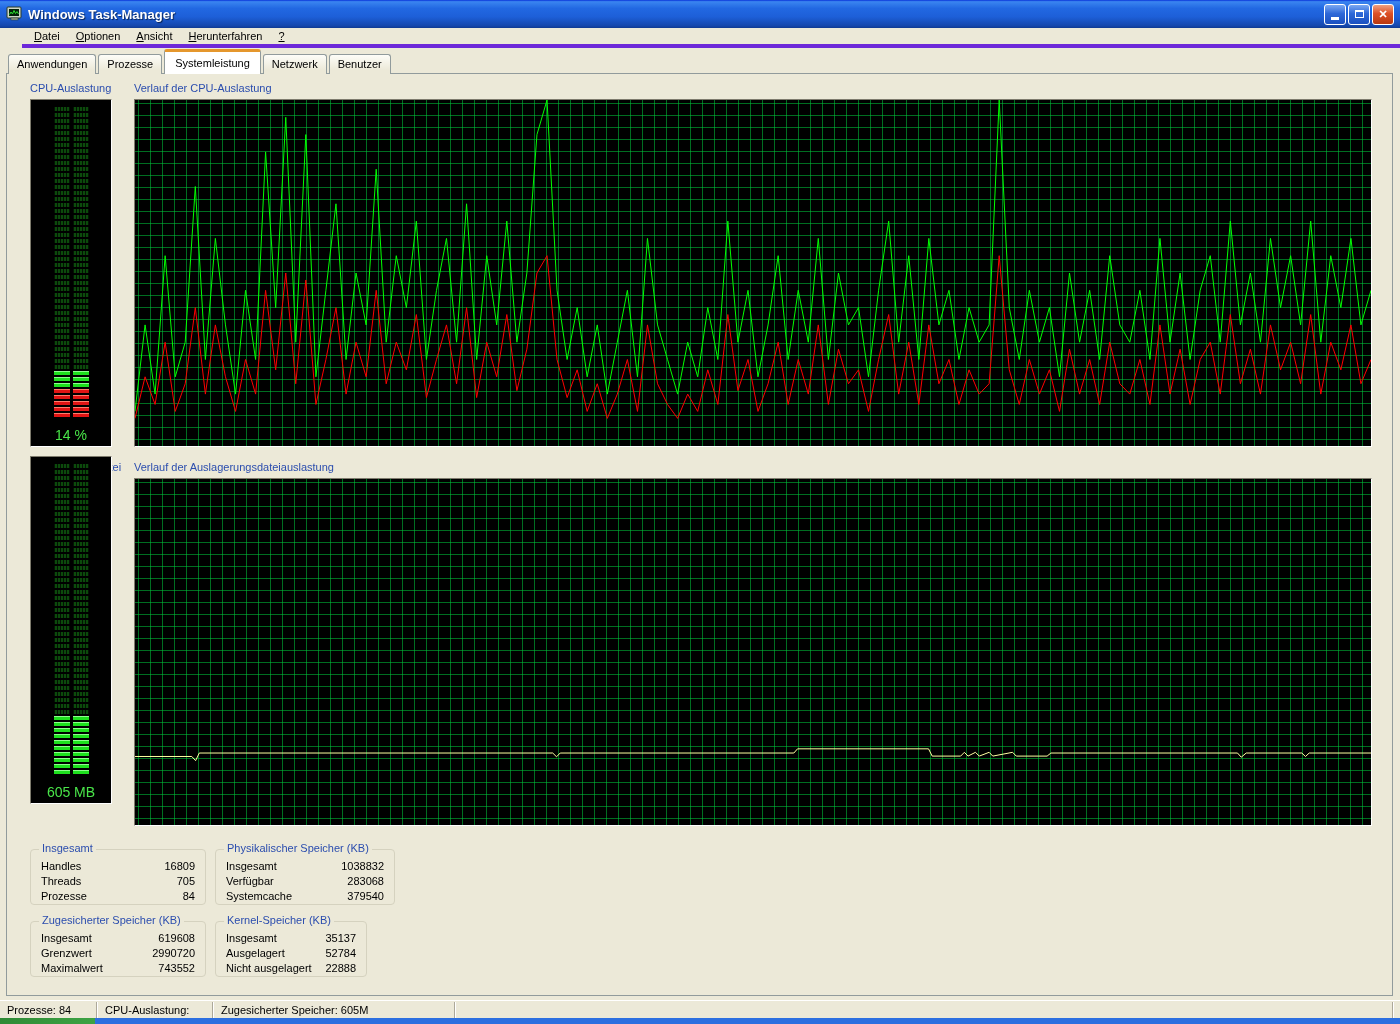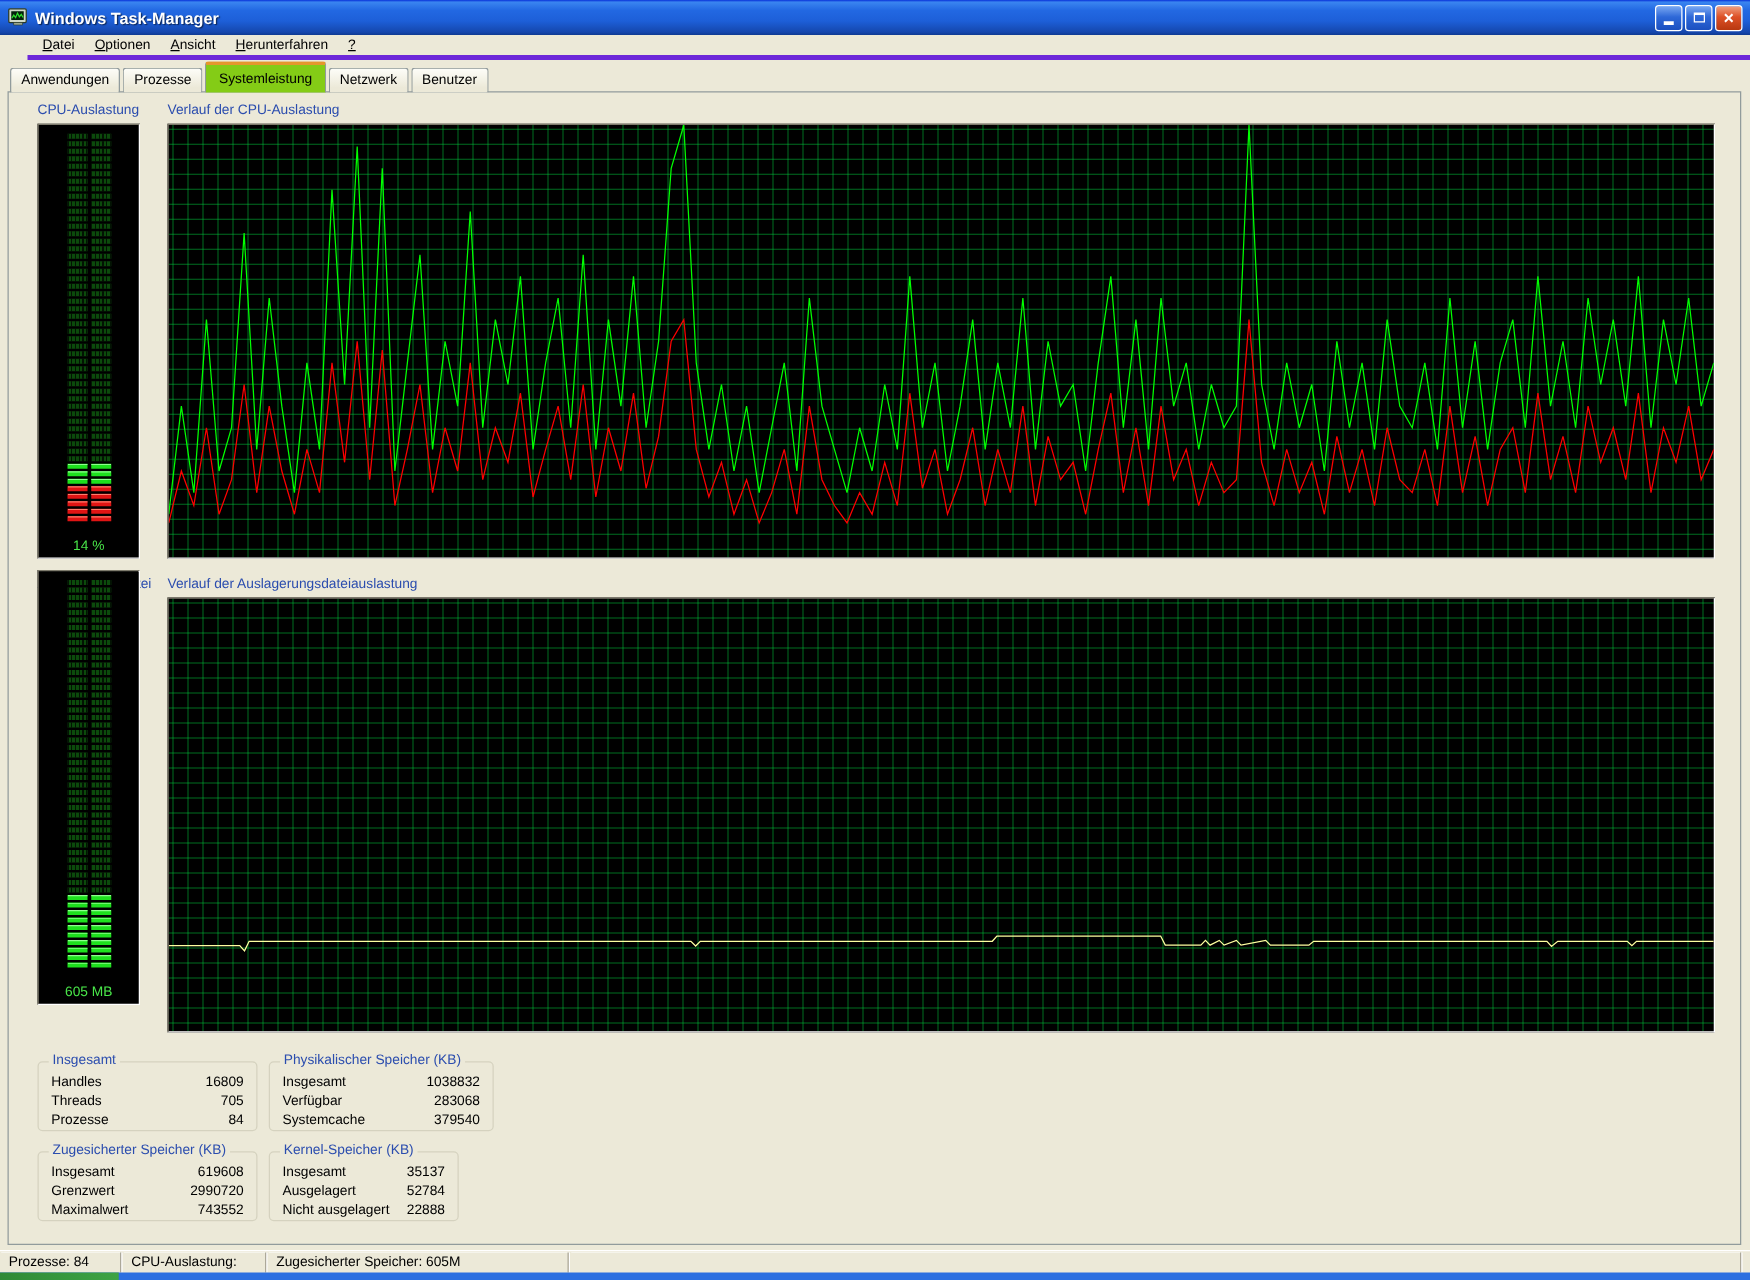--- a/index.html
+++ b/index.html
@@ -39,21 +39,21 @@
   .menu-item { padding:2px 8px; }
   .menu-item u { text-decoration:underline; }
   
   .tabstrip { position:absolute; left:8px; top:49px; height:25px; display:flex; align-items:flex-end; z-index:3; }
   .tab {
     border:1px solid #919b9c; border-bottom:none; border-radius:3px 3px 0 0;
     background:linear-gradient(#fdfdf8,#ece9d8 80%);
     padding:3px 8px 3px 8px; margin-right:2px; height:20px;
   }
   .tab.active {
-    background:#84cc16; height:25px; padding:5px 10px 3px 10px;
+    background:#ffffff; height:25px; padding:5px 10px 3px 10px;
     border-top:3px solid #e5972d; position:relative; z-index:4;margin-top:25px;
   }
   .tabpage {
     position:absolute; left:6px; top:73px; width:1387px; height:923px;
     border:1px solid #919b9c; background:#ece9d8;
   }
   
   .sec-label { position:absolute; color:#2b4dae; }
   
   .panel {
@@ -75,21 +75,21 @@
   .gauge-row { display:flex; justify-content:center; gap:3px; height:4px; margin-bottom:2px; }
   .gauge-cell { width:16px; height:4px; }
   .cell-dim {
     background:#0c4a0c;
     background-image:repeating-linear-gradient(90deg, rgba(0,0,0,.75) 0 1px, transparent 1px 3px);
   }
   .cell-green { background:#1ee01e; box-shadow:inset 0 1px 0 #8dff8d; }
   .cell-red { background:#e01414; box-shadow:inset 0 1px 0 #ff7d6d; }
   .gauge-value {
     position:absolute; bottom:3px; left:0; width:100%; text-align:center;
-    color:#49e549; font-size:11px;
+    color:#49e549; font-size:14px;
   }
   
   .groupbox {
     position:absolute; border:1px solid #d5d2bf; border-radius:4px; height:56px;margin-left:10px;
   }
   .groupbox .gb-title {
     position:absolute; top:-8px; left:8px; background:#ece9d8; padding:0 3px; color:#2b4dae;
   }
   .g-rows { padding-top:9px; }
   .g-row { display:flex; justify-content:space-between; padding:0 10px; line-height:15px; }

